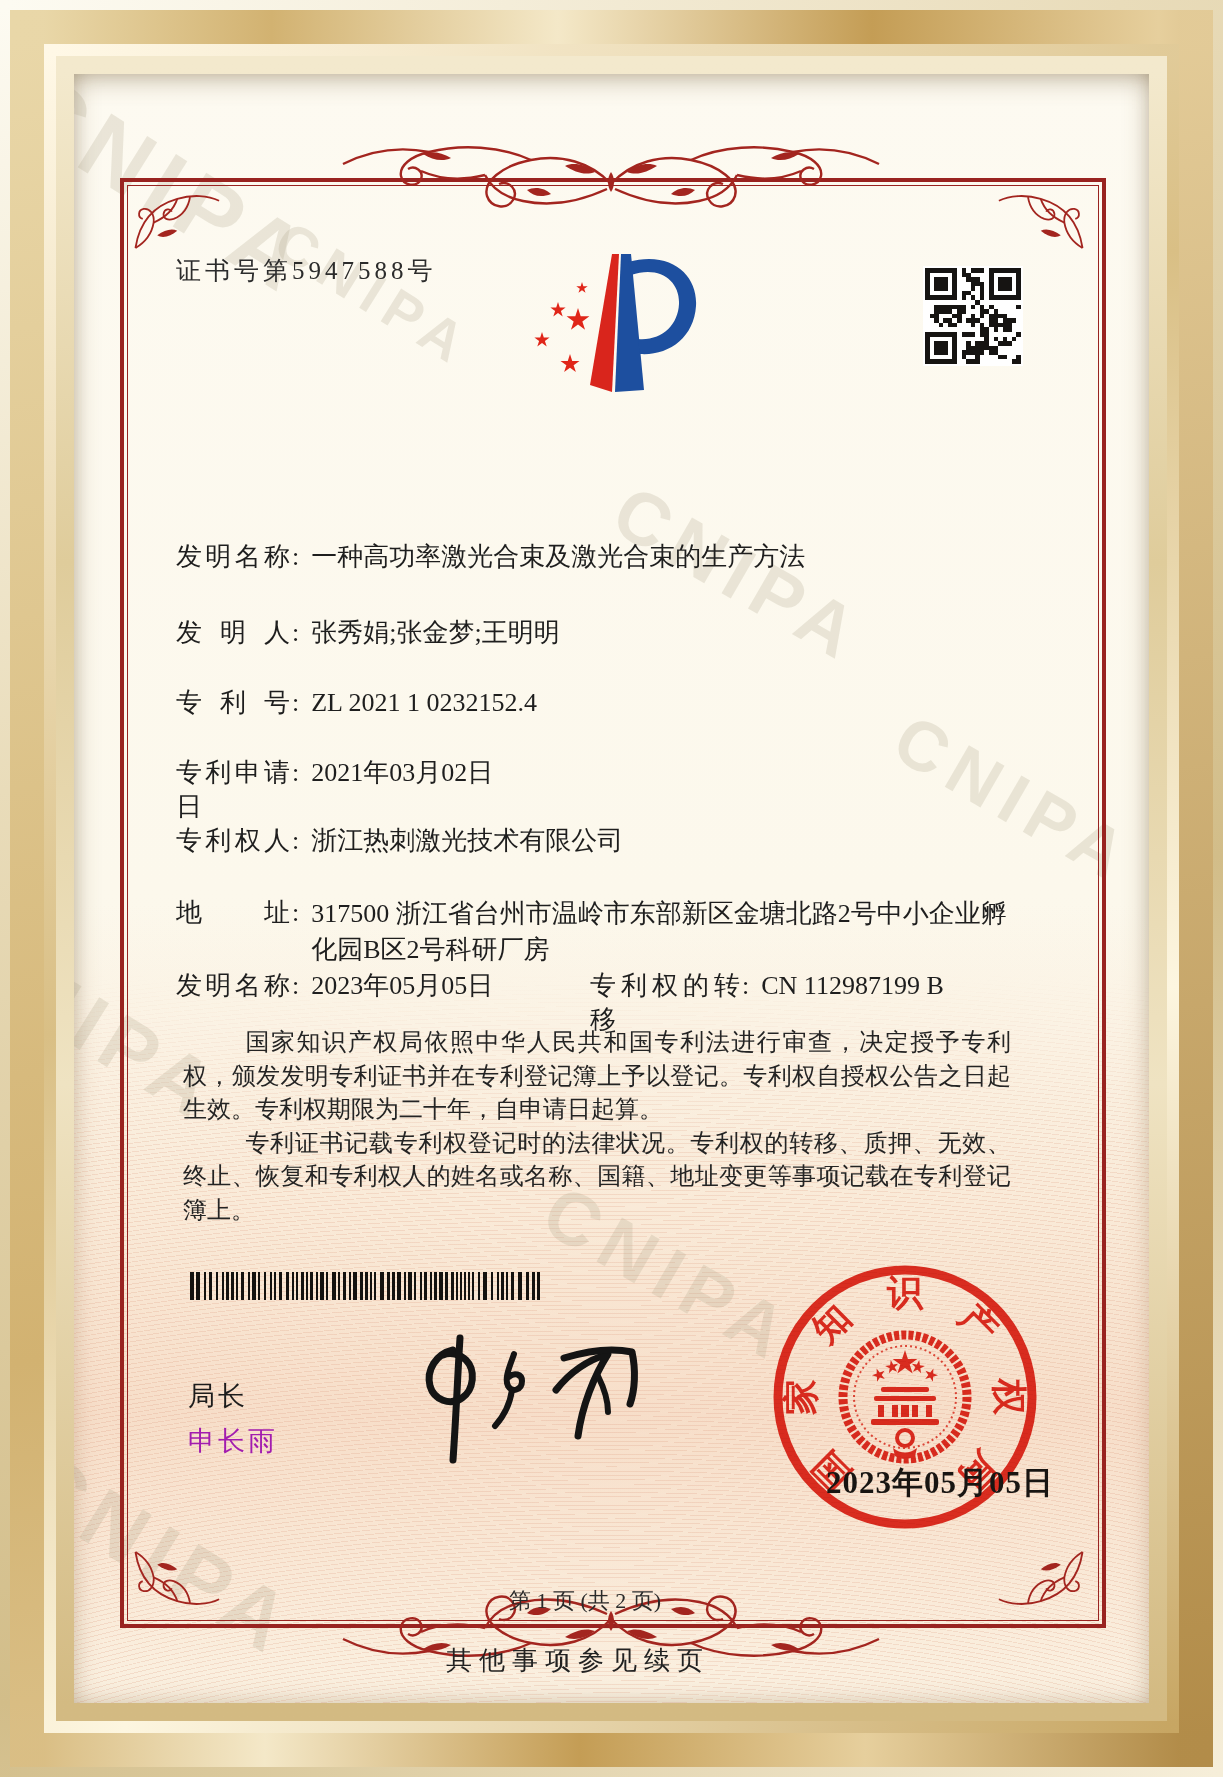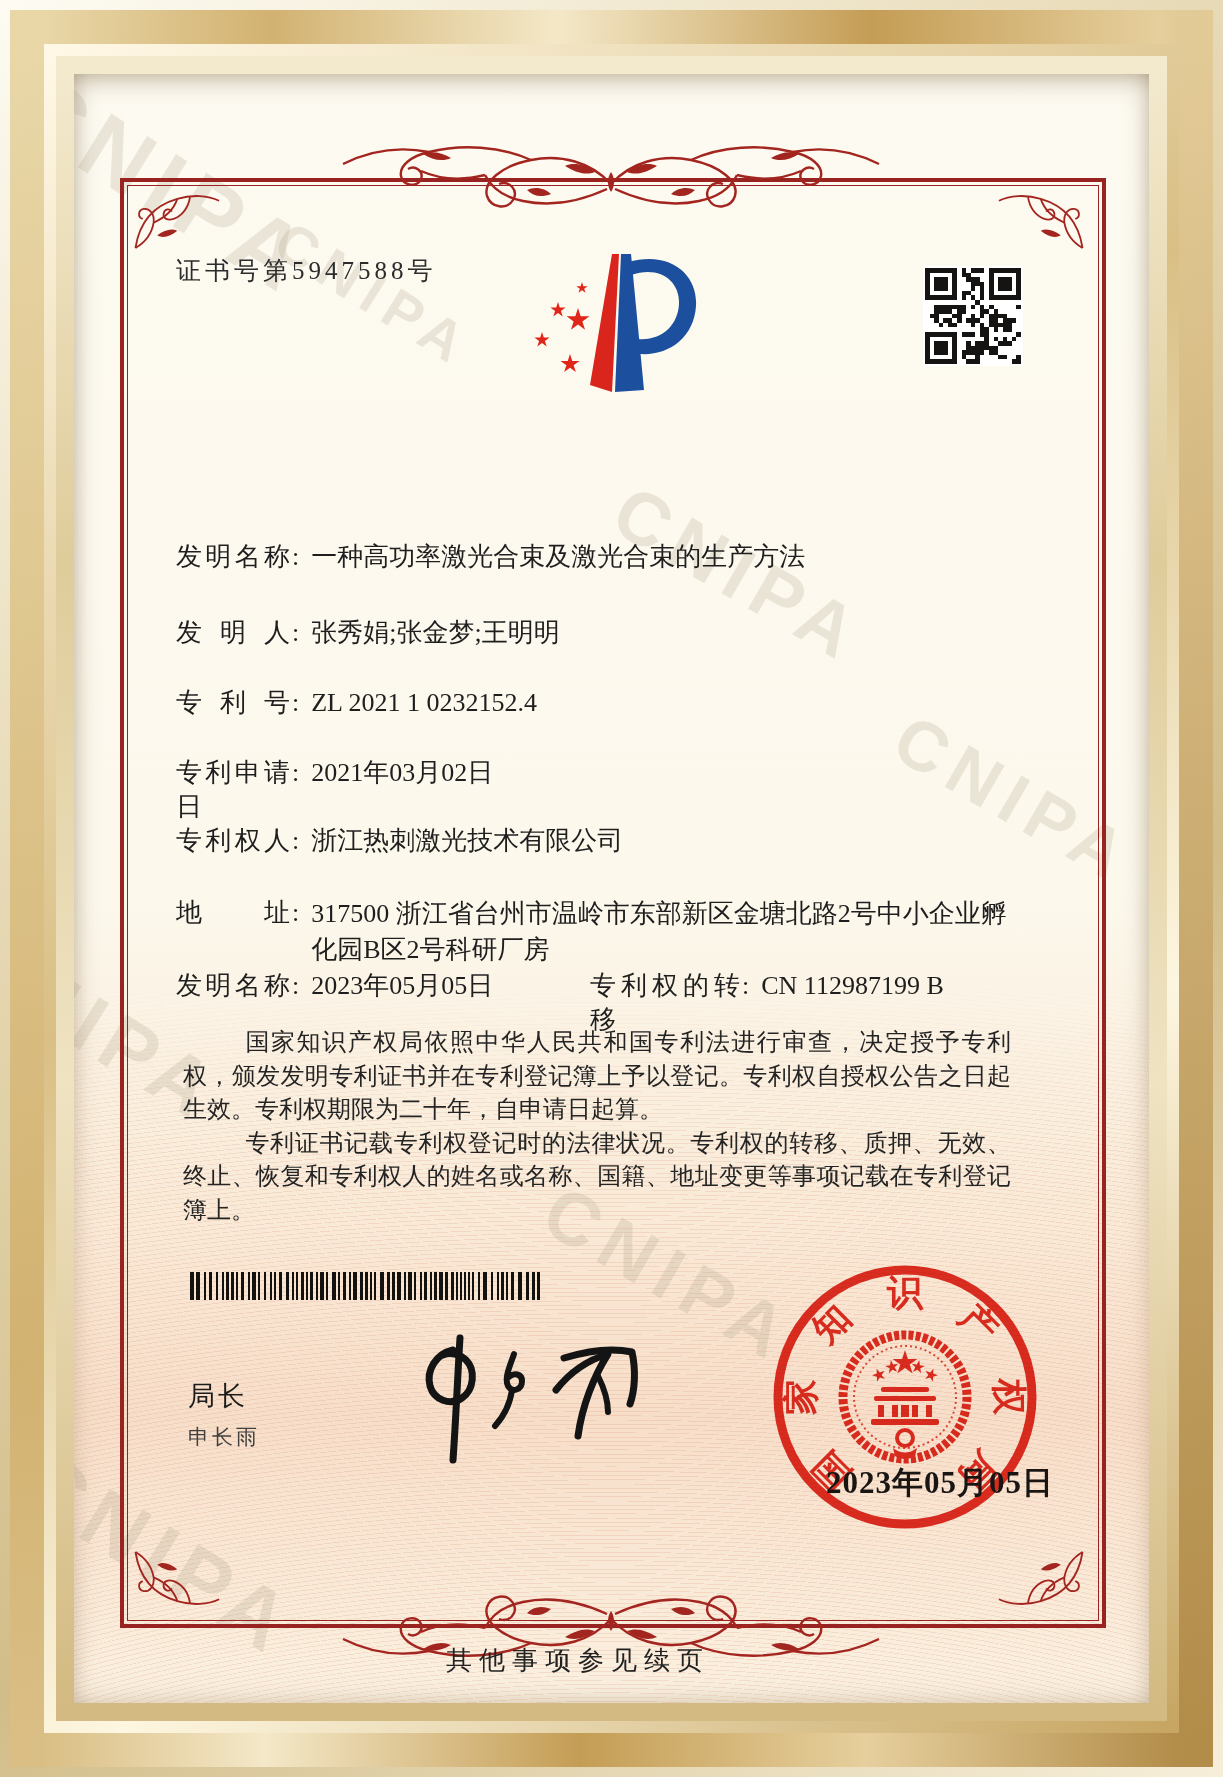--- a/index.html
+++ b/index.html
@@ -54,21 +54,21 @@
   
   .body-text{position:absolute;left:183px;top:1026px;width:828px;font-size:24px;line-height:33.5px;
              color:#242424;text-align:justify;}
   .body-text p{margin:0;text-indent:2.6em;}
   
   .barcode{position:absolute;left:190px;top:1272px;width:348px;height:28px;display:flex;align-items:stretch;}
   .barcode .bar{background:#14120f;}
   .barcode .sp{background:transparent;}
   .officer-title{position:absolute;left:188px;top:1378px;font-size:27px;letter-spacing:3px;color:#1c1c1c;
                  font-family:"Liberation Sans",sans-serif;}
-  .officer-name{position:absolute;left:188px;top:1423px;font-size:21px;letter-spacing:3px;color:#404040;
+  .officer-name{position:absolute;left:188px;top:1423px;font-size:27px;letter-spacing:3px;color:#a21caf;
                 font-family:"Liberation Sans",sans-serif;}
   .signature{position:absolute;left:378px;top:1328px;width:286px;height:142px;}
   .seal{position:absolute;left:755px;top:1247px;width:300px;height:300px;mix-blend-mode:multiply;opacity:.94;}
   .seal text{font-size:36px;font-weight:700;fill:#dd2418;font-family:"Liberation Serif",serif;}
   .seal-date{position:absolute;left:826px;top:1462px;font-size:31px;font-weight:600;color:#181512;letter-spacing:1px;}
   .page-footer{position:absolute;left:0;width:1170px;top:1586px;text-align:center;font-size:22px;color:#2a2a2a;}
   .cont-note{position:absolute;left:0;width:1156px;top:1643px;text-align:center;font-size:26px;letter-spacing:7px;color:#222;}
 </style>
 </head>
 <body>
@@ -813,14 +813,15 @@
       <rect x="-4" y="8" width="8" height="12"></rect>
       <rect x="7" y="8" width="6" height="12"></rect>
       <rect x="21" y="8" width="6" height="12"></rect>
       <rect x="-34" y="22" width="68" height="6" rx="2"></rect>
       <circle cy="41" r="8" fill="none" stroke="#dd2418" stroke-width="4"></circle>
       <path d="M-12,51 C-4,57 4,57 12,51 L10,59 C3,63 -3,63 -10,59 Z"></path>
     </g>
   </svg>
   <div class="seal-date">2023年05月05日</div>
 
+  <div class="page-footer">第 1 页 (共 2 页)</div>
   <div class="cont-note">其他事项参见续页</div>
 </div>
 
 </body></html>

